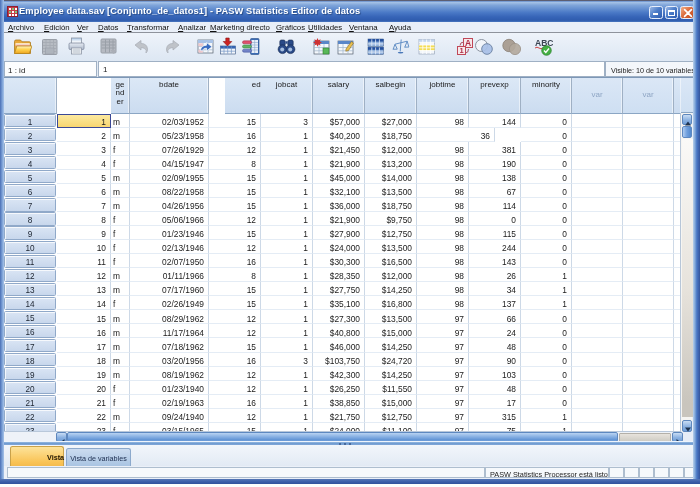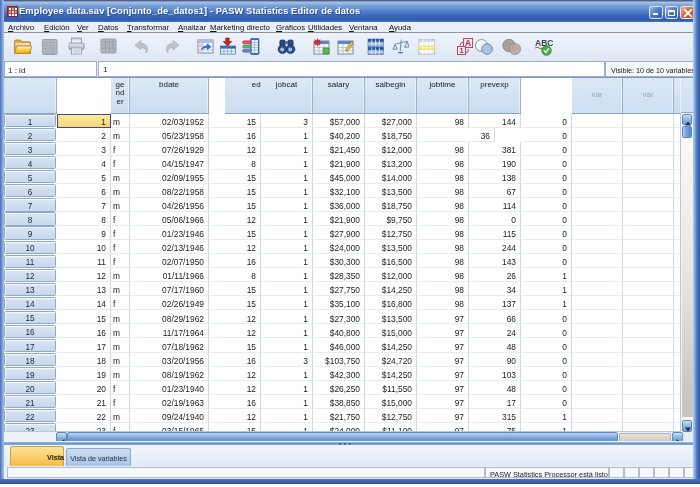--- a/index.html
+++ b/index.html
@@ -246,20 +246,21 @@
     <div id="grid">
       <div class="hc" style="left:0px;width:53px"></div>
       <div class="hc" style="left:107px;width:19px">ge<br>nd<br>er</div>
       <div class="hc" style="left:126px;width:79px">bdate</div>
       <div class="hc" style="left:221px;width:72px">educ</div>
       <div class="hc" style="left:257px;width:52px">jobcat</div>
       <div class="hc" style="left:309px;width:52px">salary</div>
       <div class="hc" style="left:361px;width:52px">salbegin</div>
       <div class="hc" style="left:465px;width:52px">prevexp</div>
       <div class="hc" style="left:413px;width:52px">jobtime</div>
+      <div class="hc" style="left:517px;width:51px">minority</div>
       <div class="hc varh" style="left:568px;width:51px">var</div>
       <div class="hc varh" style="left:619px;width:51px">var</div>
       <div class="hc" style="left:670px;width:8px"></div>
       <div class="row" style="top:35.50px">
         <div class="rh">1</div>
         <div class="dc num sel" style="left:53px;width:54px">1</div>
         <div class="dc" style="left:107px;width:19px">m</div>
         <div class="dc num" style="left:126px;width:79px">02/03/1952</div>
         <div class="dc num" style="left:205px;width:52px">15</div>
         <div class="dc num" style="left:257px;width:52px">3</div>

